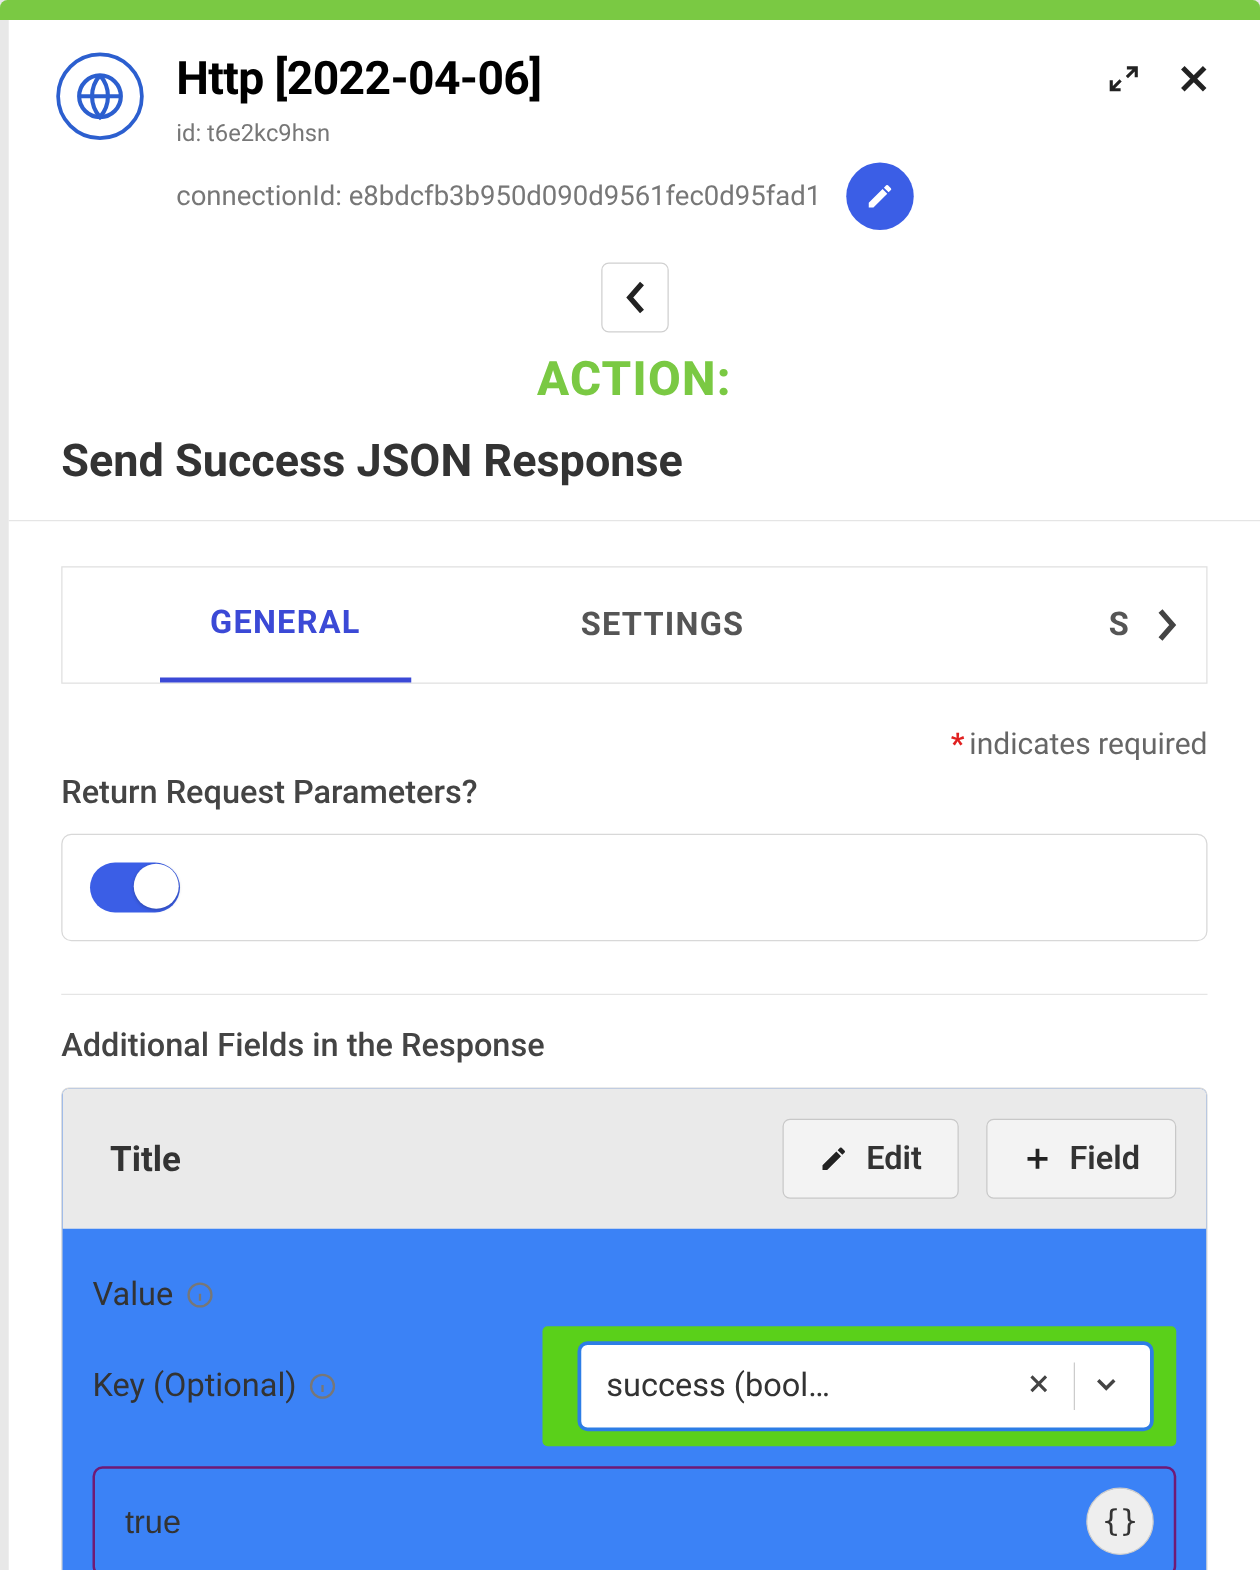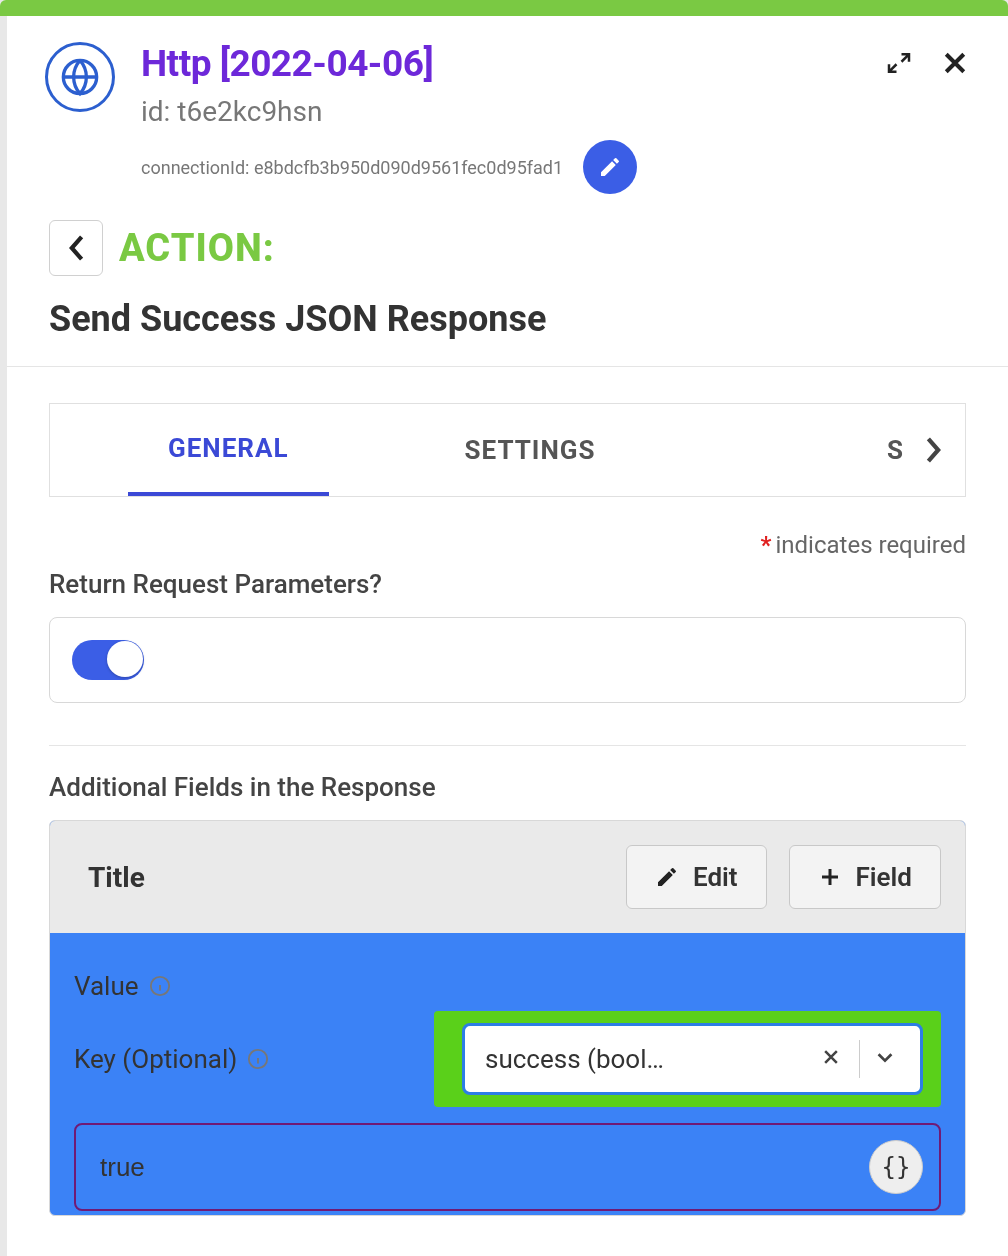--- a/index.html
+++ b/index.html
@@ -36,35 +36,35 @@
     align-items: center;
     justify-content: center;
     margin-right: 26px;
     flex-shrink: 0;
   }
   .globe-circle svg { width: 40px; height: 40px; }
   .header-text { flex: 1; }
   .title {
     font-size: 37px;
     font-weight: 700;
-    color: #6d28d9;
+    color: #000000;
     letter-spacing: -0.5px;
   }
   .subline {
-    font-size: 28px;
+    font-size: 19px;
     color: #777;
     margin-top: 10px;
   }
   .conn-line {
     display: flex;
     align-items: center;
     margin-top: 12px;
   }
   .conn-text {
-    font-size: 18px;
+    font-size: 22px;
     color: #777;
   }
   .edit-circle {
     width: 54px;
     height: 54px;
     background: #3b5ee6;
     border-radius: 50%;
     display: flex;
     align-items: center;
     justify-content: center;
@@ -76,20 +76,21 @@
     display: flex;
     gap: 26px;
     margin-top: 6px;
   }
   .header-icons svg { width: 30px; height: 30px; cursor: pointer; }
   .action-row {
     display: flex;
     align-items: center;
     padding: 16px 42px 0 42px;
     gap: 16px;
+    flex-direction: column;
   }
   .back-btn {
     width: 54px;
     height: 56px;
     border: 1px solid #d0d0d0;
     border-radius: 6px;
     display: flex;
     align-items: center;
     justify-content: center;
     background: #fff;

